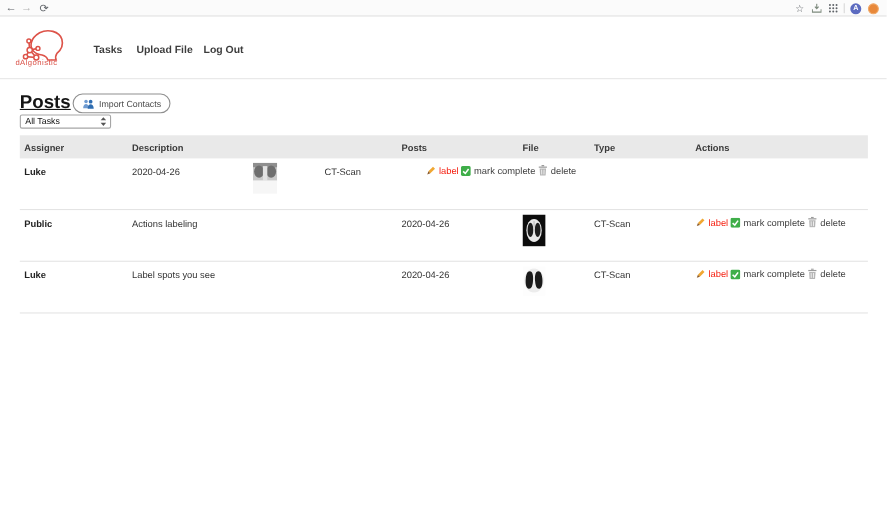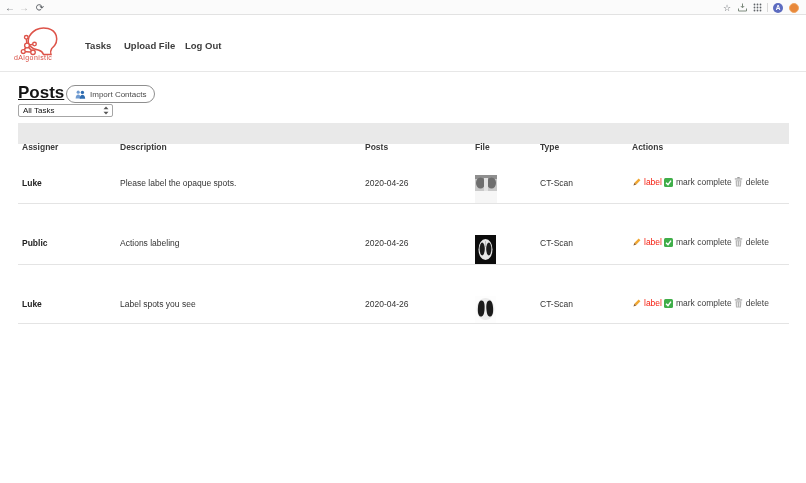--- a/index.html
+++ b/index.html
@@ -33,33 +33,33 @@
     cursor: pointer; }
   .hdr-divider { position: absolute; left: 0; top: 71px; width: 806px; height: 1px; background: #e7e7e7; }
 
   
   .page-title { position: absolute; left: 18px; top: 83px; font-size: 17px; font-weight: bold;
     color: #141414; text-decoration: underline; }
   .import-btn { position: absolute; left: 66px; top: 85px; height: 18px; padding: 0 8px;
     display: flex; align-items: center; gap: 4px; background: #fff;
     border: 1.5px solid #8f8f8f; border-radius: 9px; cursor: pointer; }
   .import-btn span { font-size: 8px; color: #4a4a4a; }
-  .filter-select { position: absolute; left: 18px; top: 104px; width: 95px; height: 13px;
+  .filter-select { position: absolute; left: 18px; top: 104px; width: 83px; height: 13px;
     background: #fff; border: 1px solid #a6a6a6; border-radius: 2px;
     display: flex; align-items: center; justify-content: space-between;
     padding: 0 3px 0 4px; cursor: pointer; }
   .filter-select span { font-size: 8px; color: #111; }
 
   
   .table { position: absolute; left: 18px; top: 123px; width: 771px; }
   .thead { display: flex; height: 21px; background: #e9e9e9; align-items: center; }
   .thead .cell { font-size: 8.5px; font-weight: bold; color: #3a3a3a; }
   .trow { display: flex; min-height: 47px; border-bottom: 1px solid #e4e4e4; align-items: flex-start;
     padding-top: 7px; }
-  .cell { padding-left: 4px; margin-top: 27px; }
+  .cell { padding-left: 4px; }
   .c-assigner { width: 98px; }
   .c-desc { width: 245px; }
   .c-date { width: 110px; }
   .c-file { width: 65px; }
   .c-type { width: 92px; }
   .c-actions { flex: 1; }
   .trow .cell { font-size: 8.5px; color: #333; }
   .trow .c-assigner { font-weight: bold; color: #222; }
   .thumb { display: block; margin-top: -3px; }
   .actions-stack { display: flex; flex-direction: row; gap: 2px; margin-top: -1px; }
@@ -162,21 +162,20 @@
     <div class="cell c-assigner">Assigner</div>
     <div class="cell c-desc">Description</div>
     <div class="cell c-date">Posts</div>
     <div class="cell c-file">File</div>
     <div class="cell c-type">Type</div>
     <div class="cell c-actions">Actions</div>
   </div>
 
   <div class="trow">
     <div class="cell c-assigner">Luke</div>
-    <div class="cell c-desc">Please label the opaque spots.</div>
     <div class="cell c-date">2020-04-26</div>
     <div class="cell c-file">
       <svg class="thumb" width="22" height="28" viewBox="0 0 22 28">
         <rect width="22" height="28" fill="#f0f0f0"></rect>
         <rect width="22" height="17" fill="#c9c9c9"></rect>
         <rect width="22" height="4" fill="#8f8f8f"></rect>
         <ellipse cx="5.5" cy="8" rx="4.5" ry="5.5" fill="#6e6e6e"></ellipse>
         <ellipse cx="16.5" cy="8" rx="4.5" ry="5.5" fill="#6e6e6e"></ellipse>
         <rect x="9" y="3" width="4" height="13" fill="#e3e3e3"></rect>
         <rect y="16" width="22" height="12" fill="#f6f6f6"></rect>

